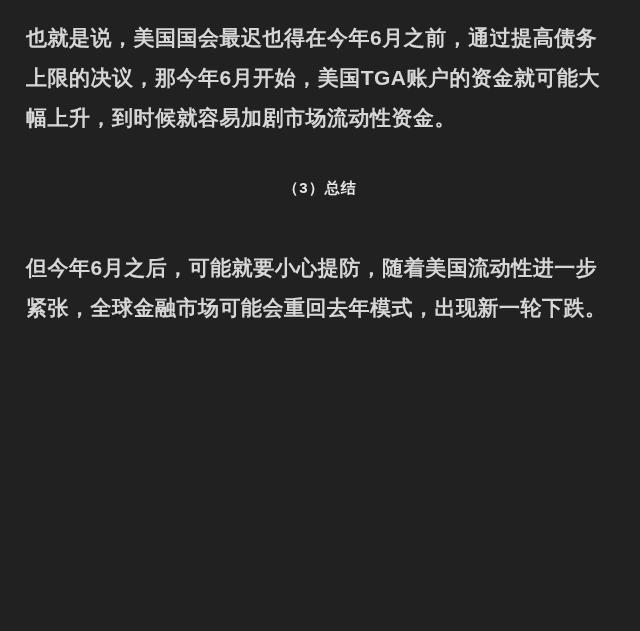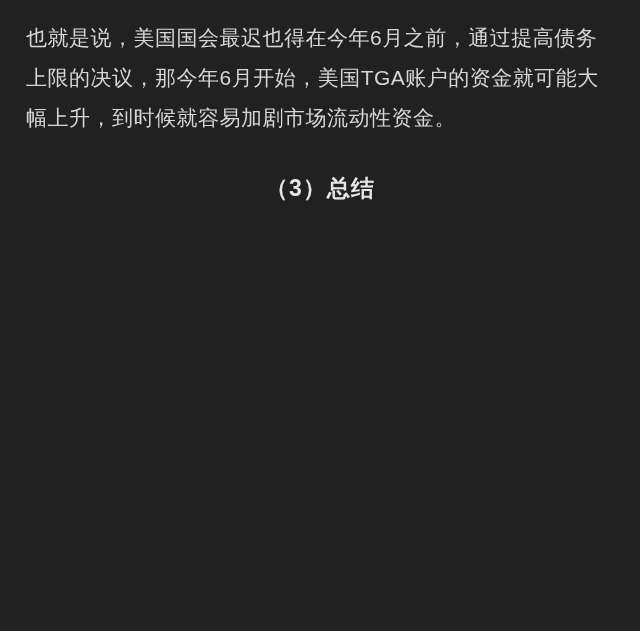--- a/index.html
+++ b/index.html
@@ -21,42 +21,43 @@
     box-sizing: border-box;
     padding: 18px 26px 0 26px;
   }
   .para {
     color: #d6d6d6;
     font-size: 21px;
     line-height: 40px;
     letter-spacing: 0.5px;
     text-align: left;
     margin: 0 0 26px 0;
-    font-weight: 400;
+    font-weight: 700;
   }
   .para.first {
     margin-bottom: 34px;
   }
   .heading {
     color: #e6e6e6;
-    font-size: 23px;
+    font-size: 15px;
     font-weight: bold;
     text-align: center;
     margin: 20px 0 38px 0;
     letter-spacing: 1px;
     line-height: 32px;
   }
   .spacer-sm { height: 6px; }
 </style>
 </head>
 <body>
 
 <div class="page">
 
   <p class="para first">也就是说，美国国会最迟也得在今年6月之前，通过提高债务上限的决议，那今年6月开始，美国TGA账户的资金就可能大幅上升，到时候就容易加剧市场流动性资金。</p>
 
   <div class="heading">（3）总结</div>
 
 
   <div class="spacer-sm"></div>
 
+  <p class="para">但今年6月之后，可能就要小心提防，随着美国流动性进一步紧张，全球金融市场可能会重回去年模式，出现新一轮下跌。</p>
 
 </div>
 
 </body></html>

